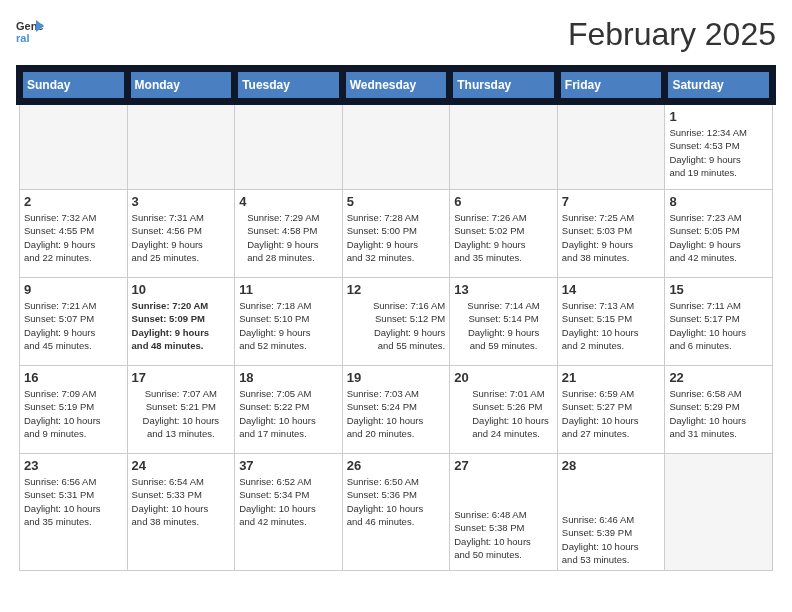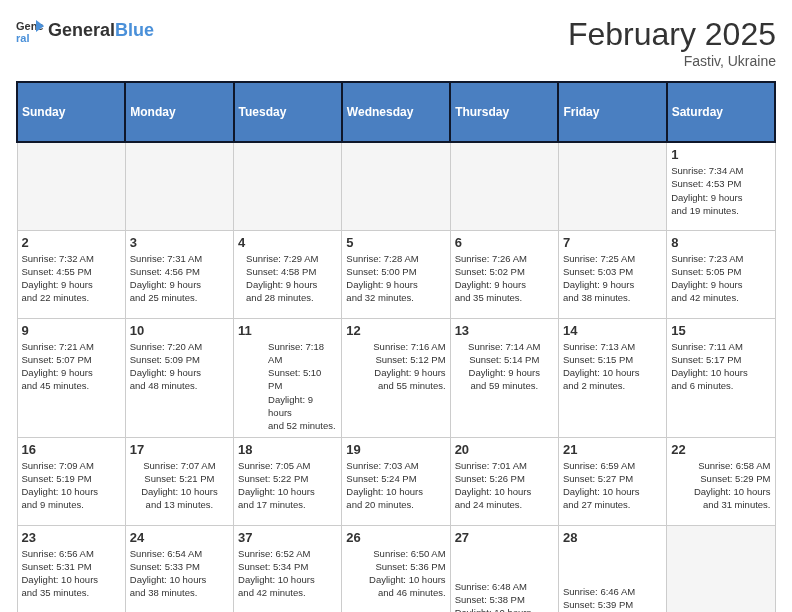--- a/index.html
+++ b/index.html
@@ -40,23 +40,23 @@
     table {
       width: 100%;
       border-collapse: collapse;
       table-layout: fixed;
     }
     th {
       background-color: #4a7fc1;
       color: #fff;
       font-size: 12px;
       font-weight: bold;
-      padding: 22px 4px;
+      padding: 6px 4px;
       text-align: left;
-      border: 2px solid #0f172a;
+      border: 7px solid #0f172a;
     }
     td {
       border: 1px solid #ccc;
       vertical-align: top;
       padding: 4px;
       height: 88px;
       background: #fff;
     }
     td.empty {
       background: #f5f5f5;
@@ -77,27 +77,23 @@
 </head>
 <body>
 
 <div class="header">
   <div class="logo">
     <svg class="logo-icon" viewBox="0 0 28 28" xmlns="http://www.w3.org/2000/svg">
       <text x="0" y="14" font-size="11" font-weight="bold" fill="#333">Gene</text>
       <text x="0" y="26" font-size="11" font-weight="bold" fill="#4a90d9">ral</text>
       <polygon points="20,4 28,10 20,16" fill="#4a90d9"></polygon>
     </svg>
-    <div>
-      <span style="font-size:18px;font-weight:bold;color:#333;">General</span><span style="font-size:18px;font-weight:bold;color:#4a90d9;">Blue</span>
-    </div>
   </div>
   <div class="title-block">
     <div class="calendar-title">February 2025</div>
-    <div class="calendar-subtitle">Fastiv, Ukraine</div>
   </div>
 </div>
 
 <table>
   <thead>
     <tr>
     <th>Sunday</th>
         <th>Monday</th>
         <th>Tuesday</th>
         <th>Wednesday</th>
@@ -109,21 +105,21 @@
   <tbody id="calendar-body">
   <tr>
         <td class="empty"></td>
         <td class="empty"></td>
         <td class="empty"></td>
         <td class="empty"></td>
         <td class="empty"></td>
         <td class="empty"></td>
         <td>
           <span class="day-number">1</span>
-          <div class="day-info" style="white-space: pre-line;">Sunrise: 7:34 AM
+          <div class="day-info" style="white-space: pre-line;">Sunrise: 12:34 AM
 Sunset: 4:53 PM
 Daylight: 9 hours
 and 19 minutes.</div>
         </td>
       </tr>
       <tr>
         <td>
           <span class="day-number">2</span>
           <div class="day-info" style="white-space: pre-line;">Sunrise: 7:32 AM
 Sunset: 4:55 PM
@@ -176,28 +172,28 @@
       <tr>
         <td>
           <span class="day-number">9</span>
           <div class="day-info" style="white-space: pre-line;">Sunrise: 7:21 AM
 Sunset: 5:07 PM
 Daylight: 9 hours
 and 45 minutes.</div>
         </td>
         <td>
           <span class="day-number">10</span>
-          <div class="day-info" style="white-space: pre-line;">Sunrise: 7:20 AM
+          <div class="day-info" style="white-space: pre-line; font-weight: bold;">Sunrise: 7:20 AM
 Sunset: 5:09 PM
 Daylight: 9 hours
 and 48 minutes.</div>
         </td>
         <td>
           <span class="day-number">11</span>
-          <div class="day-info" style="white-space: pre-line; margin-left: 30px;">Sunrise: 7:18 AM
+          <div class="day-info" style="white-space: pre-line;">Sunrise: 7:18 AM
 Sunset: 5:10 PM
 Daylight: 9 hours
 and 52 minutes.</div>
         </td>
         <td>
           <span class="day-number">12</span>
           <div class="day-info" style="white-space: pre-line; text-align: right;">Sunrise: 7:16 AM
 Sunset: 5:12 PM
 Daylight: 9 hours
 and 55 minutes.</div>
@@ -248,35 +244,35 @@
         </td>
         <td>
           <span class="day-number">19</span>
           <div class="day-info" style="white-space: pre-line;">Sunrise: 7:03 AM
 Sunset: 5:24 PM
 Daylight: 10 hours
 and 20 minutes.</div>
         </td>
         <td>
           <span class="day-number">20</span>
-          <div class="day-info" style="white-space: pre-line;">Sunrise: 7:01 AM
+          <div class="day-info" style="white-space: pre-line; margin-left: 18px;">Sunrise: 7:01 AM
 Sunset: 5:26 PM
 Daylight: 10 hours
 and 24 minutes.</div>
         </td>
         <td>
           <span class="day-number">21</span>
           <div class="day-info" style="white-space: pre-line;">Sunrise: 6:59 AM
 Sunset: 5:27 PM
 Daylight: 10 hours
 and 27 minutes.</div>
         </td>
         <td>
           <span class="day-number">22</span>
-          <div class="day-info" style="white-space: pre-line; text-align: right;">Sunrise: 6:58 AM
+          <div class="day-info" style="white-space: pre-line;">Sunrise: 6:58 AM
 Sunset: 5:29 PM
 Daylight: 10 hours
 and 31 minutes.</div>
         </td>
       </tr>
       <tr>
         <td>
           <span class="day-number">23</span>
           <div class="day-info" style="white-space: pre-line;">Sunrise: 6:56 AM
 Sunset: 5:31 PM
@@ -292,21 +288,21 @@
         </td>
         <td>
           <span class="day-number">37</span>
           <div class="day-info" style="white-space: pre-line;">Sunrise: 6:52 AM
 Sunset: 5:34 PM
 Daylight: 10 hours
 and 42 minutes.</div>
         </td>
         <td>
           <span class="day-number">26</span>
-          <div class="day-info" style="white-space: pre-line; text-align: right;">Sunrise: 6:50 AM
+          <div class="day-info" style="white-space: pre-line;">Sunrise: 6:50 AM
 Sunset: 5:36 PM
 Daylight: 10 hours
 and 46 minutes.</div>
         </td>
         <td>
           <span class="day-number">27</span>
           <div class="day-info" style="white-space: pre-line; margin-top: 35px;">Sunrise: 6:48 AM
 Sunset: 5:38 PM
 Daylight: 10 hours
 and 50 minutes.</div>

